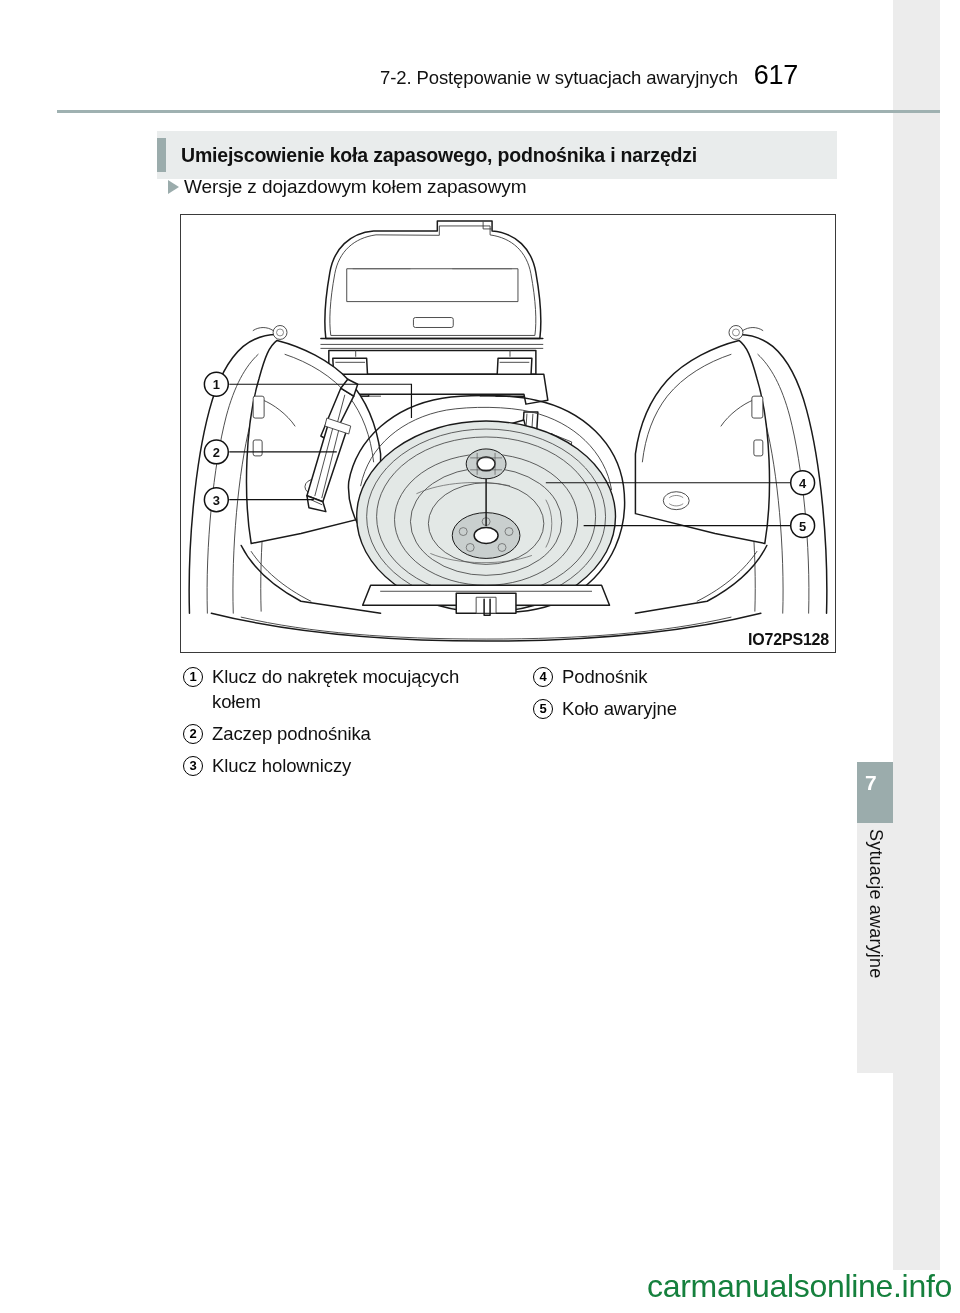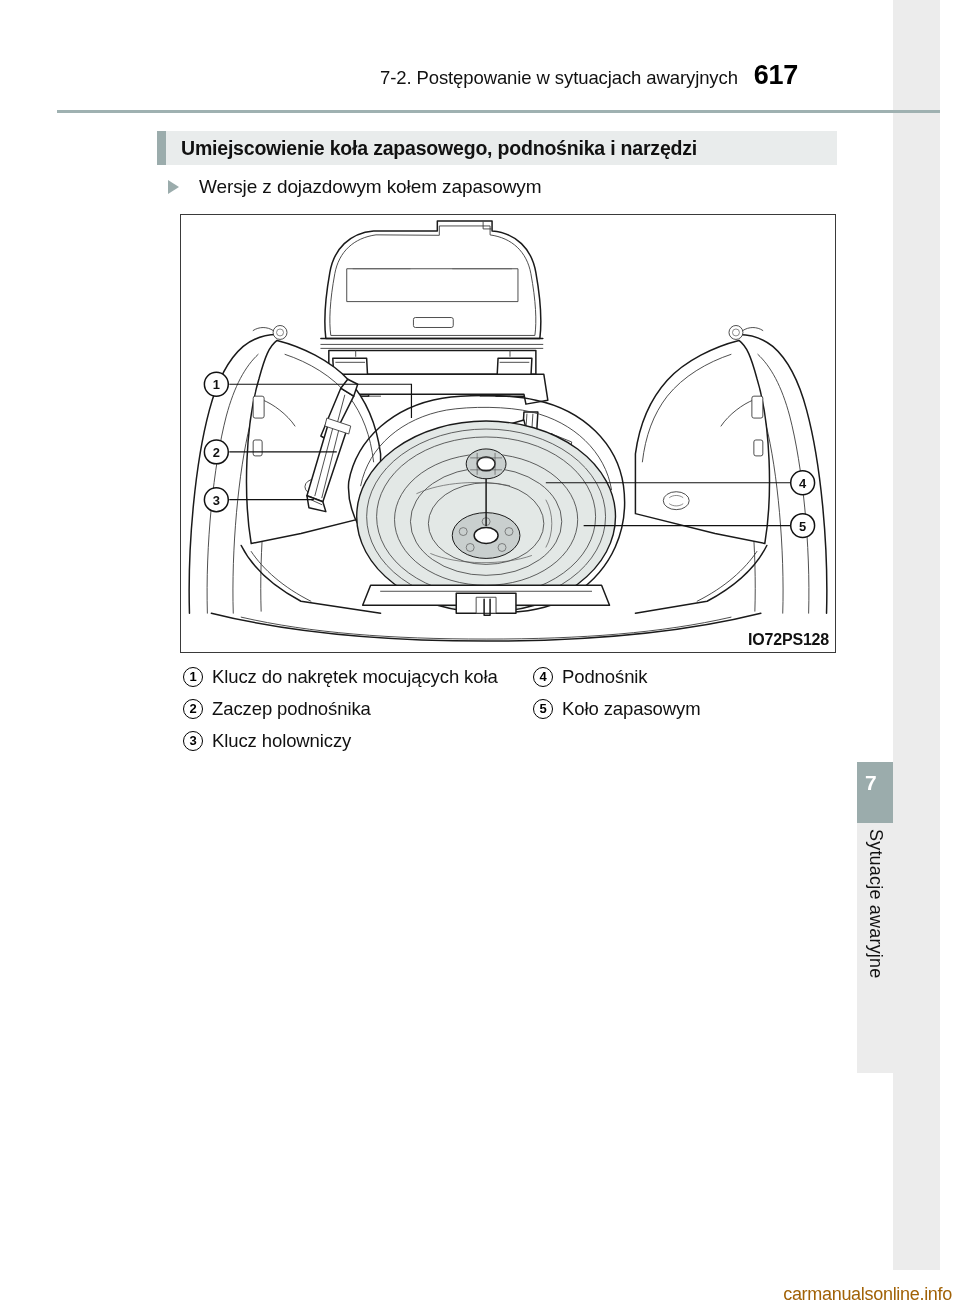--- a/index.html
+++ b/index.html
@@ -43,40 +43,40 @@
     gap: 16px;
   }
   .header-chapter {
     font-size: 18.5px;
     letter-spacing: -0.1px;
     color: #111;
     white-space: nowrap;
   }
   .header-page {
     font-size: 27px;
-    font-weight: bold;
+    font-weight: normal;
     color: #000;
     letter-spacing: -0.3px;
   }
   .header-rule {
     position: absolute;
     left: 57px;
     top: 110px;
     width: 883px;
     height: 3px;
     background: #9fb1b1;
   }
 
   
   .section-band {
     position: absolute;
     left: 157px;
     top: 131px;
     width: 680px;
-    height: 34px;
+    height: 48px;
     background: #e9ecec;
     display: flex;
     align-items: center;
   }
   .section-accent {
     width: 9px;
     height: 34px;
     background: #9bacac;
     flex: 0 0 auto;
   }
@@ -89,21 +89,21 @@
     white-space: nowrap;
   }
 
   
   .subheading {
     position: absolute;
     left: 168px;
     top: 176px;
     display: flex;
     align-items: center;
-    gap: 20px;
+    gap: 5px;
   }
   .tri-bullet {
     width: 0;
     height: 0;
     border-top: 7px solid transparent;
     border-bottom: 7px solid transparent;
     border-left: 11px solid #9bacac;
     flex: 0 0 auto;
   }
   .subheading-text {
@@ -227,22 +227,22 @@
     letter-spacing: 0.2px;
     white-space: nowrap;
     padding-top: 6px;
   }
 
   
   .watermark {
     position: absolute;
     right: 8px;
     bottom: 8px;
-    font-size: 18px;
-    color: #a16207;
+    font-size: 32px;
+    color: #15803d;
     letter-spacing: -0.3px;
   }
 </style>
 </head>
 <body>
 
 <div class="margin-strip"></div>
 
 <div class="header">
   <div class="header-inner">
@@ -483,40 +483,40 @@
   </svg>
 
   <div class="figure-code">IO72PS128</div>
 </div>
 
 <div class="legend">
 
   <div class="legend-col left">
     <div class="legend-item">
       <div class="legend-num">1</div>
-      <div class="legend-text">Klucz do nakrętek mocujących koła</div>
+      <div class="legend-text">Klucz do nakrętek mocujących kołem</div>
     </div>
     <div class="legend-item">
       <div class="legend-num">2</div>
       <div class="legend-text">Zaczep podnośnika</div>
     </div>
     <div class="legend-item">
       <div class="legend-num">3</div>
       <div class="legend-text">Klucz holowniczy</div>
     </div>
   </div>
 
   <div class="legend-col right">
     <div class="legend-item">
       <div class="legend-num">4</div>
       <div class="legend-text">Podnośnik</div>
     </div>
     <div class="legend-item">
       <div class="legend-num">5</div>
-      <div class="legend-text">Koło zapasowym</div>
+      <div class="legend-text">Koło awaryjne</div>
     </div>
   </div>
 
 </div>
 
 <div class="side-tab">
   <div class="side-tab-num">7</div>
 </div>
 <div class="side-rail"></div>
 <div class="side-rail-text">

